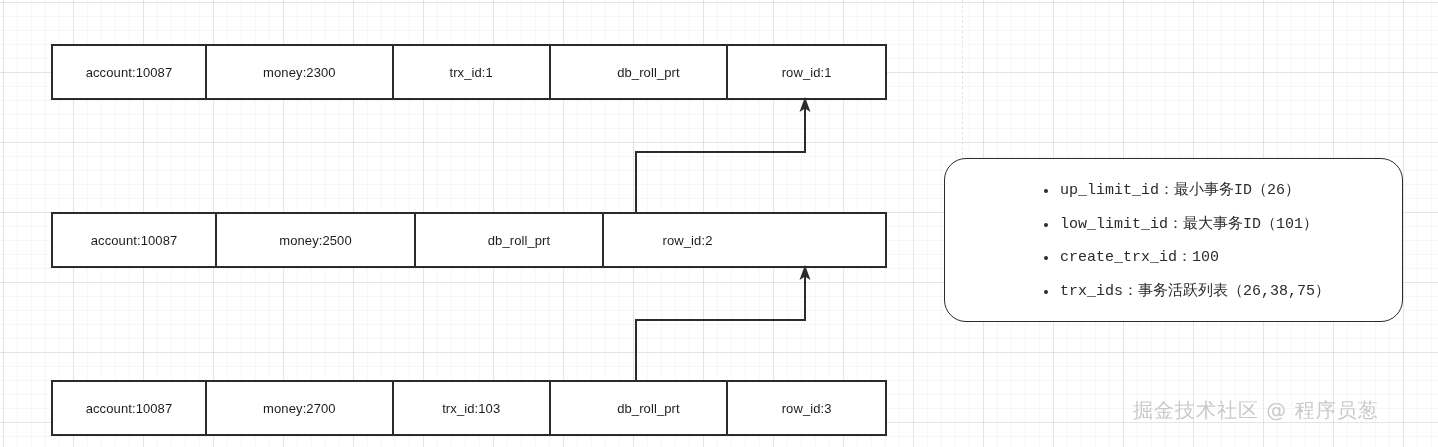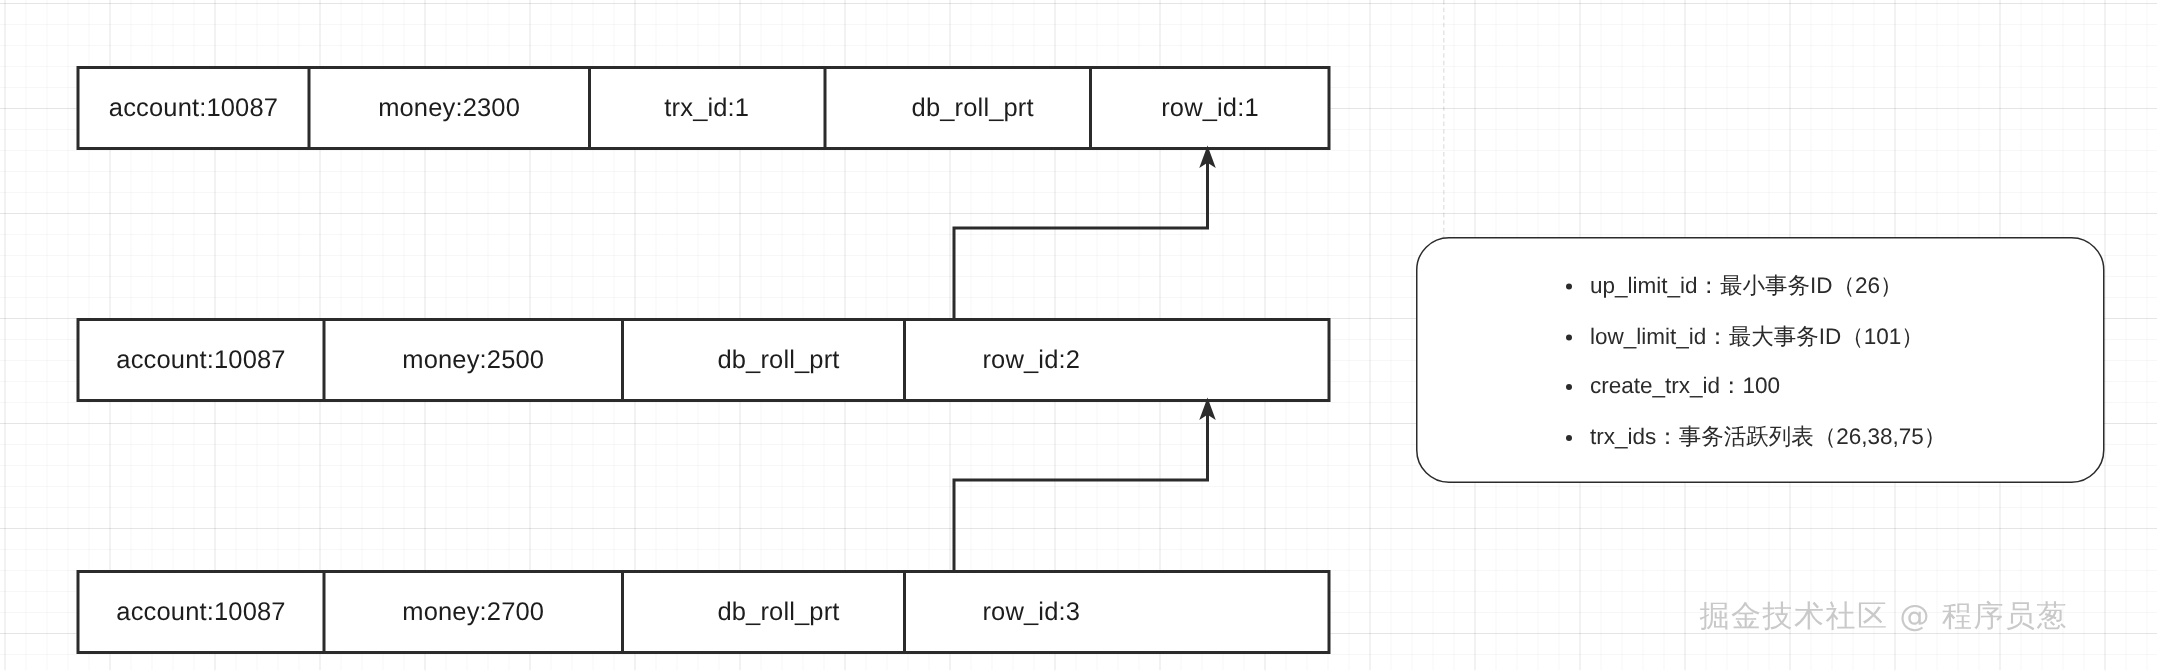--- a/index.html
+++ b/index.html
@@ -35,21 +35,21 @@
     box-sizing: border-box;
     background: #ffffff;
     height: 56px;
   }
   .record-cell {
     display: flex;
     align-items: center;
     justify-content: center;
     box-sizing: border-box;
     border-right: 2px solid #2b2b2b;
-    font-size: 17px;
+    font-size: 13px;
     color: #1d1d1d;
     letter-spacing: 0.1px;
     white-space: nowrap;
     text-align: right;
   }
   .record-cell:last-child { border-right: none; border-radius: 26px; }
 
   .c-account { width: 164px; }
   .c-money   { width: 199px; }
   .c-trx     { width: 167px; }
@@ -74,20 +74,21 @@
     height: 164px;
     box-sizing: border-box;
     border: 1.6px solid #2b2b2b;
     border-radius: 22px;
     background: #ffffff;
   }
   #info-list {
     list-style: none;
     margin: 0;
     padding: 15px 0 0 0;
+    font-family: Liberation Mono, monospace;
   }
   #info-list li {
     position: relative;
     padding-left: 115px;
     line-height: 33.5px;
     font-size: 15px;
     color: #2b2b2b;
     white-space: nowrap;
   }
   #info-list li::before {
@@ -141,20 +142,21 @@
   <div class="record-row" style="left:51px; top:212px; width:836px;">
     <div class="record-cell c-account">account:10087</div>
     <div class="record-cell c-money">money:2500</div>
     <div class="record-cell c-roll">db_roll_prt</div>
     <div class="record-cell c-rowid">row_id:2</div>
   </div>
 
   <div class="record-row" style="left:51px; top:380px; width:836px;">
     <div class="record-cell c-account">account:10087</div>
     <div class="record-cell c-money">money:2700</div>
+    <div class="record-cell c-trx">trx_id:103</div>
     <div class="record-cell c-roll">db_roll_prt</div>
     <div class="record-cell c-rowid">row_id:3</div>
   </div>
 
   <svg class="connector" style="left:0; top:0; width:1438px; height:447px;">
     <path d="M 636,212 L 636,152 L 805,152 L 805,104"></path>
     <polygon points="805,97 799.5,112 805,108.5 810.5,112"></polygon>
   </svg>
 
   <svg class="connector" style="left:0; top:0; width:1438px; height:447px;">

